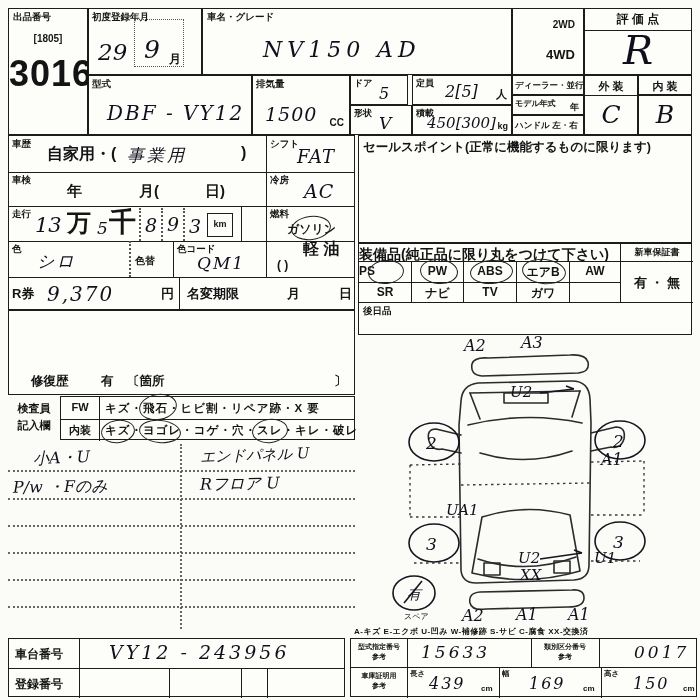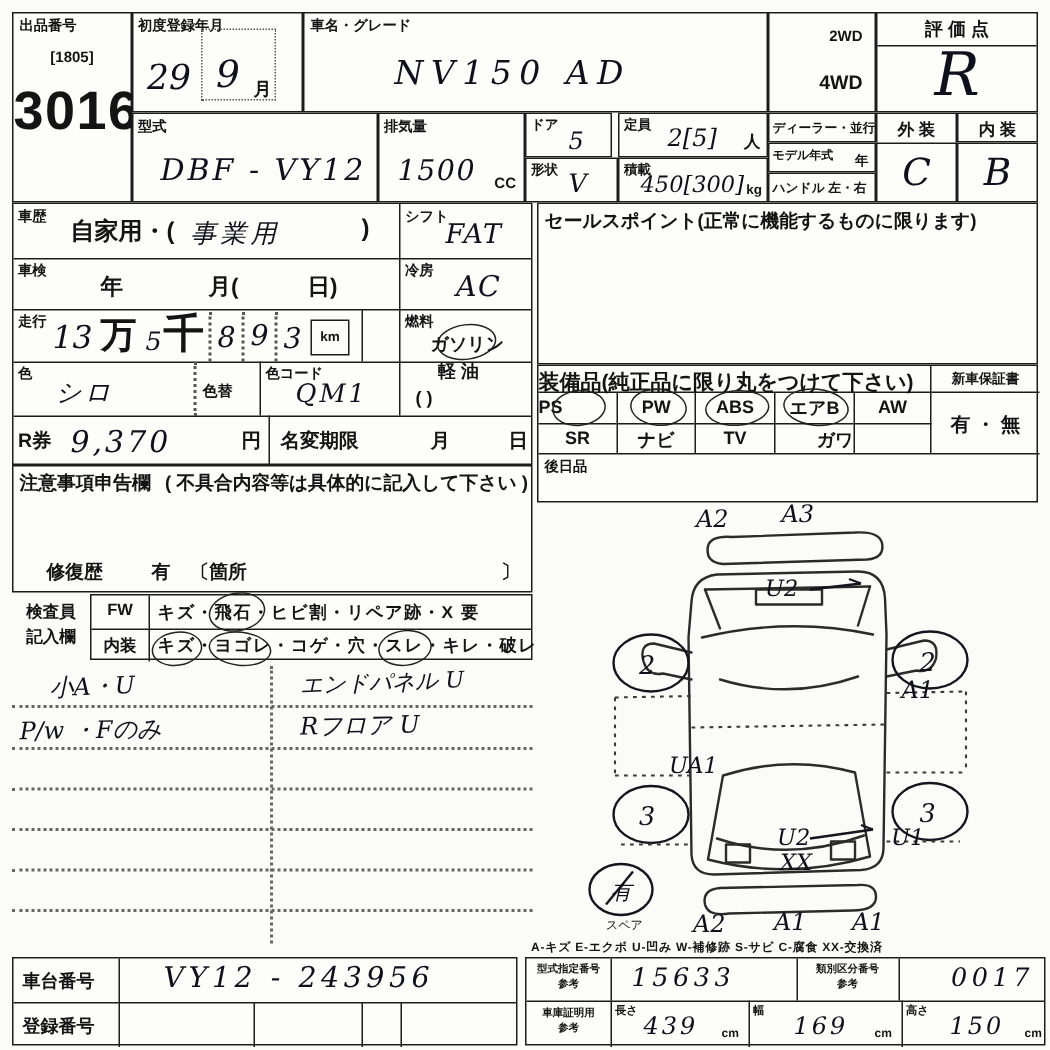--- a/index.html
+++ b/index.html
@@ -155,21 +155,21 @@
   <div class="abs pr" style="left:278px;top:149px;font-size:13px">月</div>
   <div class="abs pr" style="left:330px;top:149px;font-size:13px">日</div>
 
   <div class="abs lbl" style="left:261px;top:2px">シフト</div>
   <div class="abs hw" style="left:288px;top:10px;font-size:18px;letter-spacing:1px">FAT</div>
   <div class="abs lbl" style="left:261px;top:38px">冷房</div>
   <div class="abs hw" style="left:295px;top:44px;font-size:19px;letter-spacing:1px">AC</div>
   <div class="abs lbl" style="left:261px;top:72px">燃料</div>
   <div class="abs pr" style="left:278px;top:85px;font-size:12px">ガソリン</div>
   <div class="oval" style="left:282px;top:80px;width:38px;height:22px;transform:rotate(-7deg)"></div>
-  <div class="abs pr" style="left:283px;top:103px;font-size:12px">軽 油</div>
+  <div class="abs pr" style="left:294px;top:103px;font-size:16px">軽 油</div>
   <div class="abs pr" style="left:268px;top:122px;font-size:12px">(        )</div>
 </div>
 
 <div class="cell" style="left:358px;top:135px;width:334px;height:108px">
   <div class="abs pr" style="left:4px;top:3px;font-size:12.5px">セールスポイント(正常に機能するものに限ります)</div>
 </div>
 
 <div class="cell" style="left:358px;top:243px;width:334px;height:92px">
   <div class="abs" style="left:0;top:0;width:262px;height:18px;border-bottom:1.5px solid #1c1c1c;border-right:1.5px solid #1c1c1c">
     <div class="abs pr" style="left:0;top:2px;width:100%;text-align:left;font-size:14px">装備品(純正品に限り丸をつけて下さい)</div>
@@ -201,40 +201,36 @@
   <div class="abs" style="left:0px;top:38px;width:52px;height:20px;border-top:1.5px solid #1c1c1c">
     <div class="abs pr" style="left:0;top:2px;width:100%;text-align:center;font-size:12px">SR</div>
   </div>
   <div class="abs" style="left:52px;top:38px;width:52px;height:20px;border-top:1.5px solid #1c1c1c;border-left:1.5px solid #1c1c1c">
     <div class="abs pr" style="left:0;top:2px;width:100%;text-align:center;font-size:12px">ナビ</div>
   </div>
   <div class="abs" style="left:104px;top:38px;width:53px;height:20px;border-top:1.5px solid #1c1c1c;border-left:1.5px solid #1c1c1c">
     <div class="abs pr" style="left:0;top:2px;width:100%;text-align:center;font-size:12px">TV</div>
   </div>
   <div class="abs" style="left:157px;top:38px;width:53px;height:20px;border-top:1.5px solid #1c1c1c;border-left:1.5px solid #1c1c1c">
-    <div class="abs pr" style="left:0;top:2px;width:100%;text-align:right;font-size:12px">ガワ</div>
+    <div class="abs pr" style="left:0;top:2px;width:100%;text-align:center;font-size:12px">ガワ</div>
   </div>
   <div class="abs" style="left:210px;top:38px;width:52px;height:20px;border-top:1.5px solid #1c1c1c;border-left:1.5px solid #1c1c1c;border-right:1.5px solid #1c1c1c">
     <div class="abs pr" style="left:0;top:2px;width:100%;text-align:center;font-size:12px"></div>
   </div>
 
   <div class="abs" style="left:262px;top:18px;width:72px;height:40px">
     <div class="abs pr" style="left:0;top:12px;width:100%;text-align:center;font-size:13px">有 ・ 無</div>
   </div>
 
   <div class="abs" style="left:0;top:58px;width:334px;height:34px;border-top:1.5px solid #1c1c1c">
     <div class="abs lbl" style="left:4px;top:2px">後日品</div>
   </div>
 </div>
 
 <div class="cell" style="left:8px;top:310px;width:347px;height:85px">
-  <div class="abs pr" style="left:4px;top:3px;font-size:12.5px">
-    <span>注意事項申告欄</span>
-    <span style="margin-left:6px">( 不具合内容等は具体的に記入して下さい )</span>
-  </div>
   <div class="abs pr" style="left:22px;top:62px;font-size:12.5px">修復歴</div>
   <div class="abs pr" style="left:92px;top:62px;font-size:12.5px">有</div>
   <div class="abs pr" style="left:118px;top:62px;font-size:12.5px">〔箇所</div>
   <div class="abs pr" style="left:325px;top:62px;font-size:12.5px">〕</div>
 </div>
 
 <div class="abs pr" style="left:8px;top:400px;width:52px;text-align:center;font-size:11px;line-height:17px">
   <div>検査員</div>
   <div>記入欄</div>
 </div>

